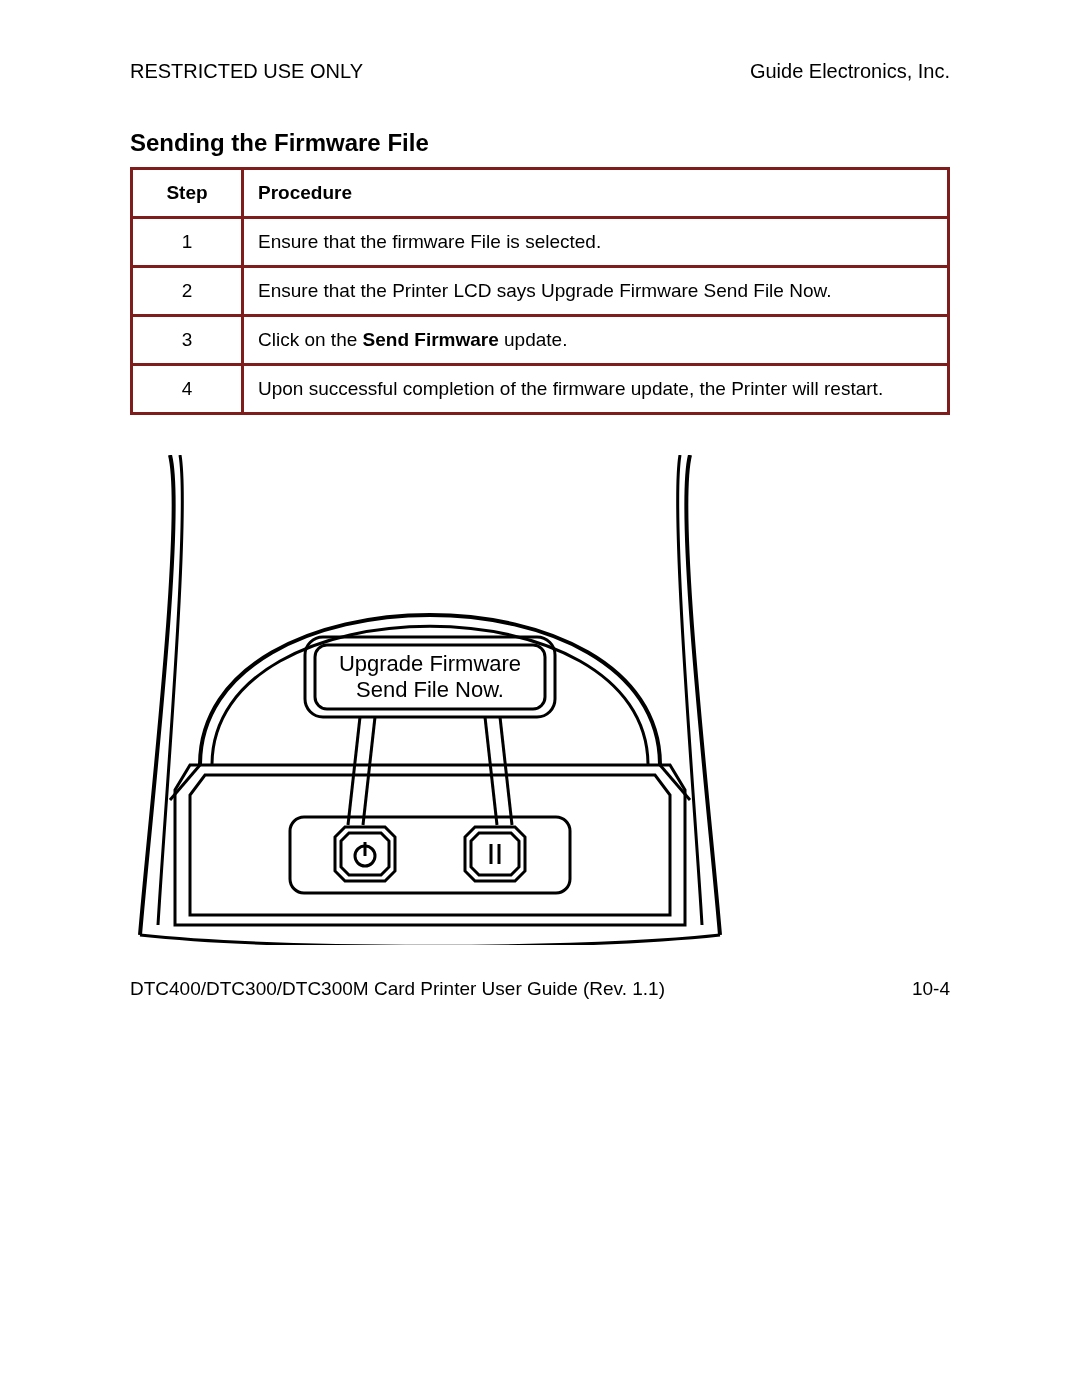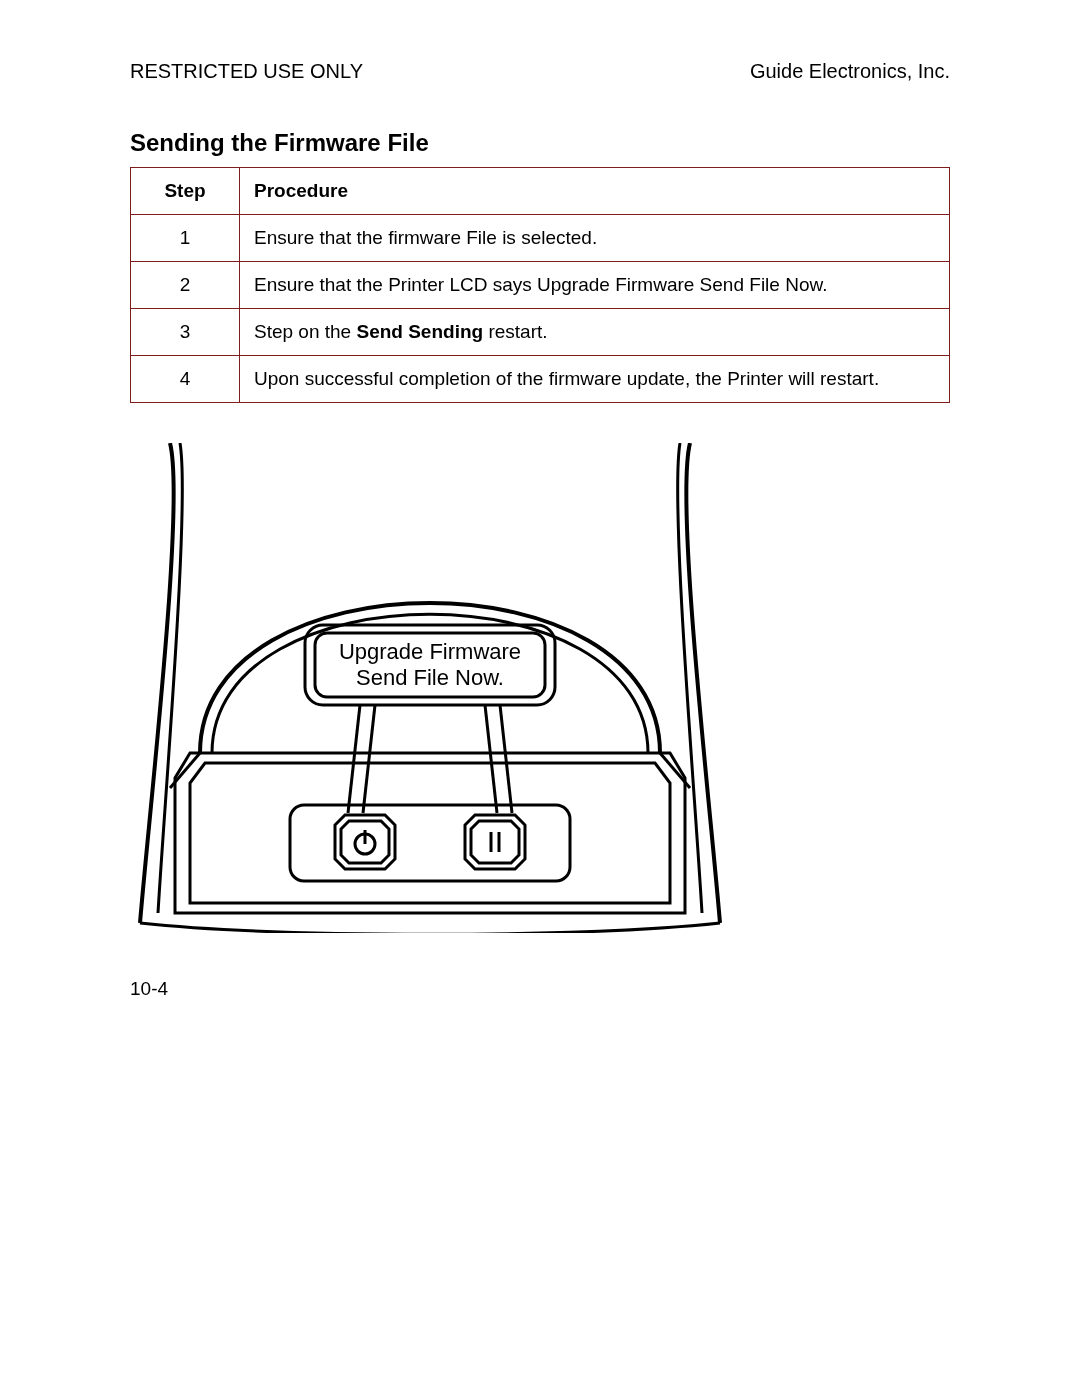--- a/index.html
+++ b/index.html
@@ -25,21 +25,21 @@
   .section-title {
     font-size: 24px;
     font-weight: bold;
     margin-bottom: 10px;
   }
   table {
     width: 100%;
     border-collapse: collapse;
   }
   th, td {
-    border: 1px solid #7f1d1d;
+    border: 3px solid #7f1d1d;
     text-align: left;
     font-size: 19px;
     padding: 12px 14px;
     vertical-align: middle;
   }
   th {
     font-weight: bold;
   }
   .step-col {
     width: 80px;
@@ -86,21 +86,21 @@
         <td class="step-col">1</td>
         <td>Ensure that the firmware File is selected.</td>
       </tr>
       <tr>
         <td class="step-col">2</td>
         <td>Ensure that the Printer LCD says Upgrade Firmware Send File Now.</td>
       </tr>
       <tr>
         <td class="step-col">3</td>
         <td>
-          <span>Step on the </span><span class="bold">Send Sending</span><span> restart.</span>
+          <span>Click on the </span><span class="bold">Send Firmware</span><span> update.</span>
         </td>
       </tr>
       <tr>
         <td class="step-col">4</td>
         <td>Upon successful completion of the firmware update, the Printer will restart.</td>
       </tr>
     </tbody>
   </table>
 
   <div class="figure-wrap">
@@ -154,16 +154,17 @@
         <line x1="-4" y1="-10" x2="-4" y2="10"></line>
         <line x1="4" y1="-10" x2="4" y2="10"></line>
       </g>
 
       <text x="300" y="216" text-anchor="middle" font-family="Arial" font-size="22" fill="#000">Upgrade Firmware</text>
       <text x="300" y="242" text-anchor="middle" font-family="Arial" font-size="22" fill="#000">Send File Now.</text>
     </svg>
   </div>
 
   <div class="footer">
+    <span>DTC400/DTC300/DTC300M Card Printer User Guide (Rev. 1.1)</span>
     <span>10-4</span>
   </div>
 
 </div>
 
 </body></html>

